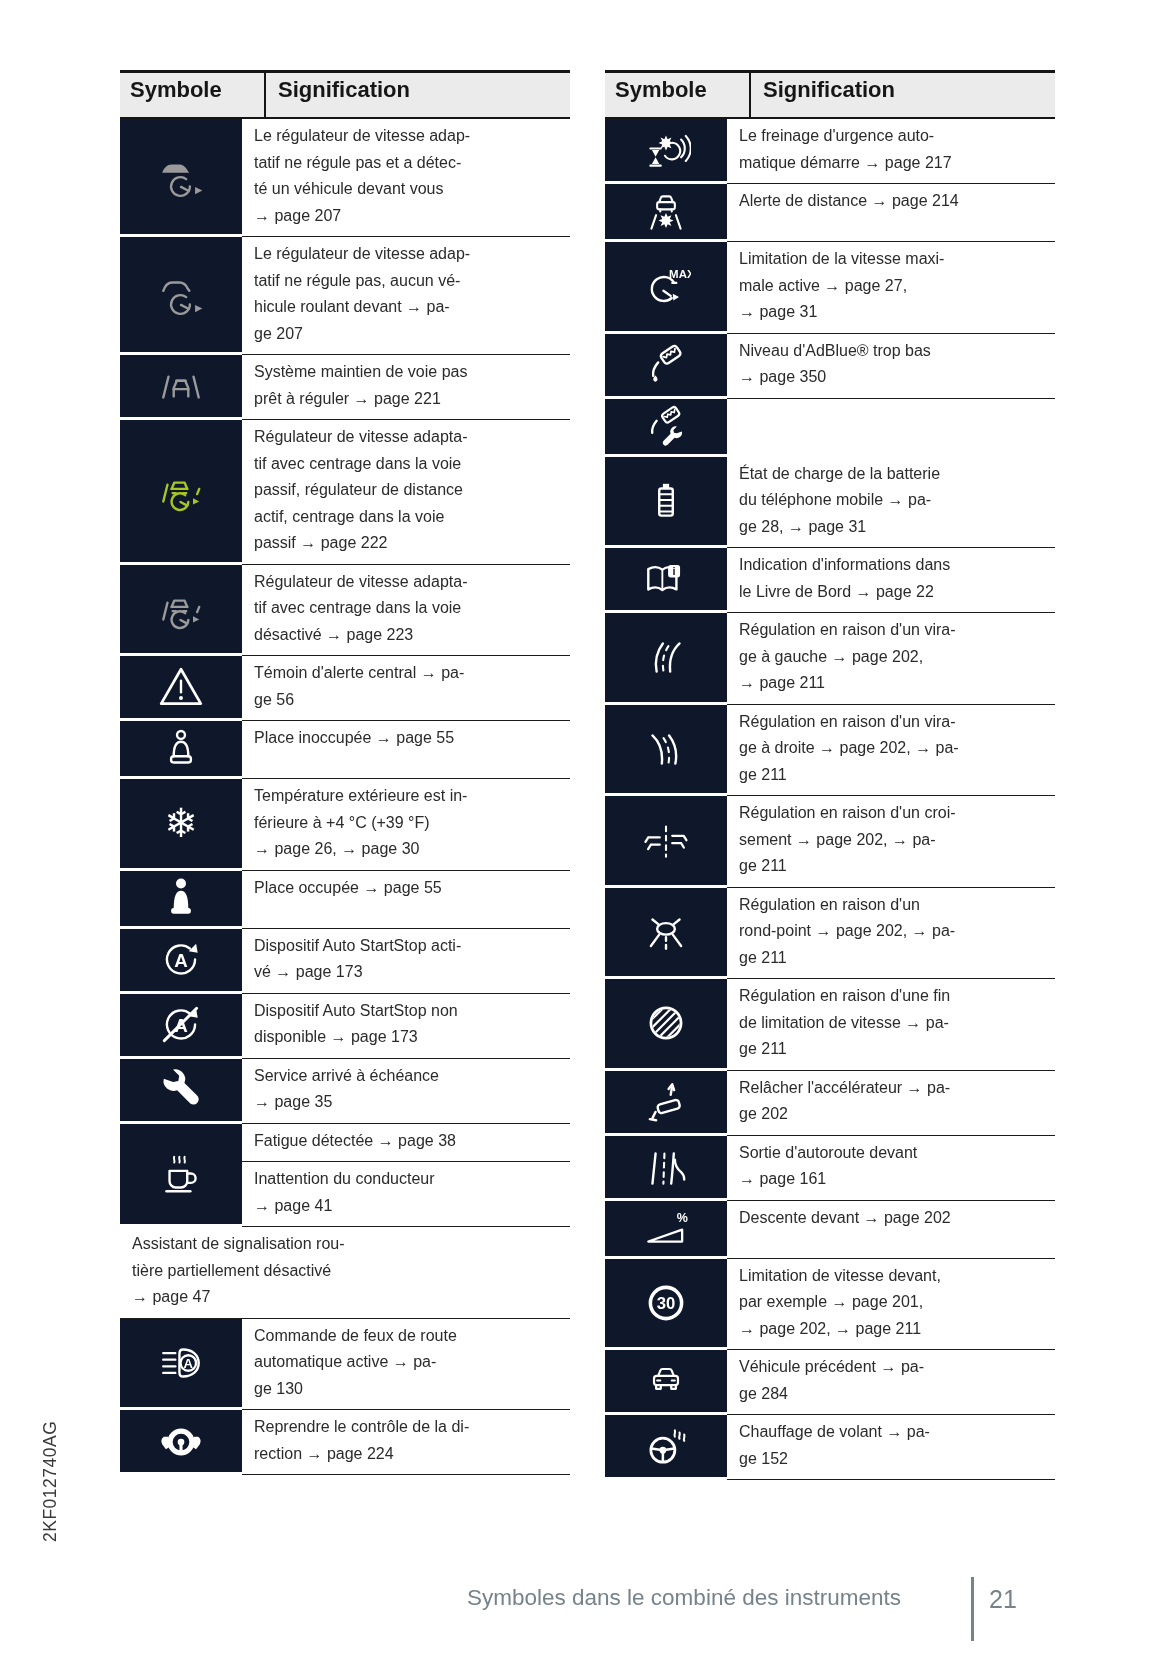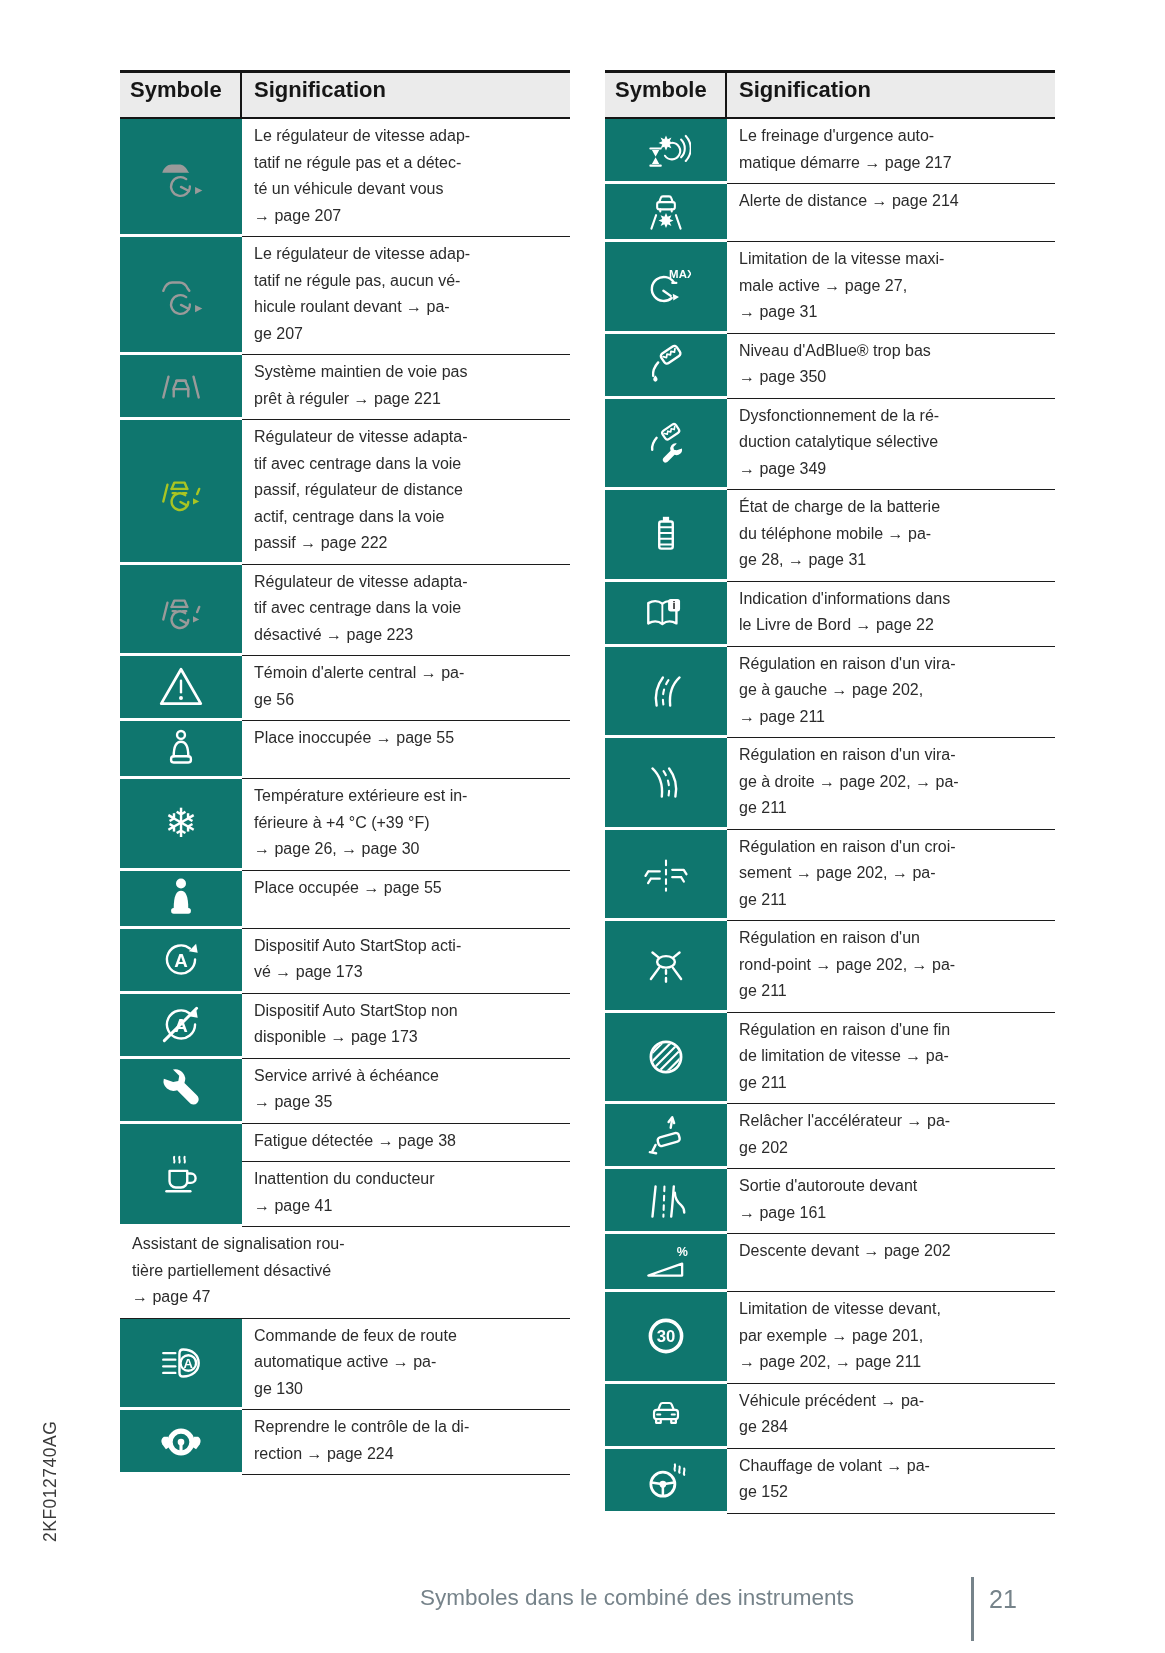--- a/index.html
+++ b/index.html
@@ -4,35 +4,35 @@
 <style>
   html,body{margin:0;padding:0;background:#fff;}
   body{width:1165px;height:1653px;position:relative;font-family:"Liberation Sans",sans-serif;overflow:hidden;}
   .page{position:absolute;inset:0;}
 
   .sym-table{position:absolute;top:70px;width:450px;}
   .sym-table.left{left:120px;}
   .sym-table.right{left:605px;}
 
   .thead{display:flex;background:#ebebeb;border-top:3px solid #151515;border-bottom:2px solid #151515;color:#161616;font-weight:bold;font-size:22px;}
-  .h-sym{width:122px;box-sizing:border-box;padding:4px 0 5px 10px;border-right:2px solid #151515;}
+  .h-sym{width:146px;box-sizing:border-box;padding:4px 0 5px 10px;border-right:2px solid #151515;}
   .h-sig{flex:1;padding:4px 0 14px 12px;}
 
   .row{display:flex;min-height:58px;}
-  .sym-cell{width:122px;flex:0 0 122px;box-sizing:border-box;background:#0f766e;display:flex;align-items:center;justify-content:center;border-bottom:3px solid #fff;color:#fff;}
+  .sym-cell{width:122px;flex:0 0 122px;box-sizing:border-box;background:#0f172a;display:flex;align-items:center;justify-content:center;border-bottom:3px solid #fff;color:#fff;}
   .sym-cell svg{width:50px;height:50px;display:block;}
   .sym-cell .glyph{font-family:"DejaVu Sans",sans-serif;font-size:40px;line-height:1;}
   .sig-cell{flex:1;display:flex;flex-direction:column;border-bottom:1.5px solid #1c1c1c;}
   .sig-part{font-size:16px;line-height:26.5px;color:#2b2b2b;padding:4px 0 7px 12px;white-space:pre-line;}
   .sig-part + .sig-part{border-top:1.5px solid #1c1c1c;}
   svg text{font-family:"Liberation Sans",sans-serif;}
 
   .side-code{position:absolute;left:40px;top:1406px;height:136px;writing-mode:vertical-rl;transform:rotate(180deg);font-size:17.5px;color:#3a3a3a;letter-spacing:.5px;}
 
-  .footer-label{position:absolute;left:420px;top:1585px;width:528px;text-align:left;font-size:22.5px;color:#76838a;}
+  .footer-label{position:absolute;left:420px;top:1585px;width:528px;text-align:center;font-size:22.5px;color:#76838a;}
   .footer-bar{position:absolute;left:971px;top:1577px;width:3px;height:64px;background:#76838a;}
   .footer-num{position:absolute;left:989px;top:1585px;font-size:25px;color:#76838a;}
 </style>
 </head>
 <body>
 
 <div class="page">
 
   <section class="sym-table left">
     <div class="thead">
@@ -350,25 +350,20 @@
             <svg viewBox="0 0 48 48" fill="none" stroke="currentColor" stroke-width="2.3" stroke-linecap="round" stroke-linejoin="round">
               <g transform="rotate(-34 30 12) scale(0.92)">
                 <rect x="22" y="8" width="17" height="10.5" rx="3"></rect>
                 <path d="M24 11l2.1 2.4 2.2-2.4 2.2 2.4 2.2-2.4 2.2 2.4 2.2-2.4" stroke-width="1.7"></path>
               </g>
               <path d="M15 19c-3 3.5-4.8 7-4.2 11.5"></path>
               <g transform="translate(17,22) scale(0.55)">
                 <path d="M40.5 13.2a9.5 9.5 0 0 1-12.8 11L16 35.9a5 5 0 1 1-7-7l11.7-11.7a9.5 9.5 0 0 1 11-12.8l-6 6 .9 4.9 4.9.9z" fill="currentColor" stroke="none"></path>
               </g>
             </svg>
-          </div>
-          <div class="sig-cell">
-            <div class="sig-part">Dysfonctionnement de la ré-
-duction catalytique sélective
-→ page 349</div>
           </div>
         </div>
         <div class="row">
           <div class="sym-cell">
             <svg viewBox="0 0 48 48" fill="none" stroke="currentColor" stroke-width="2.3" stroke-linecap="round" stroke-linejoin="round">
               <rect x="17.5" y="12" width="13" height="26" rx="2"></rect>
               <rect x="21" y="7.5" width="6" height="4.5" fill="currentColor" stroke="none"></rect>
               <line x1="17.5" y1="17.5" x2="30.5" y2="17.5" stroke-width="2"></line>
               <line x1="17.5" y1="23" x2="30.5" y2="23" stroke-width="2"></line>
               <line x1="17.5" y1="28.5" x2="30.5" y2="28.5" stroke-width="2"></line>

